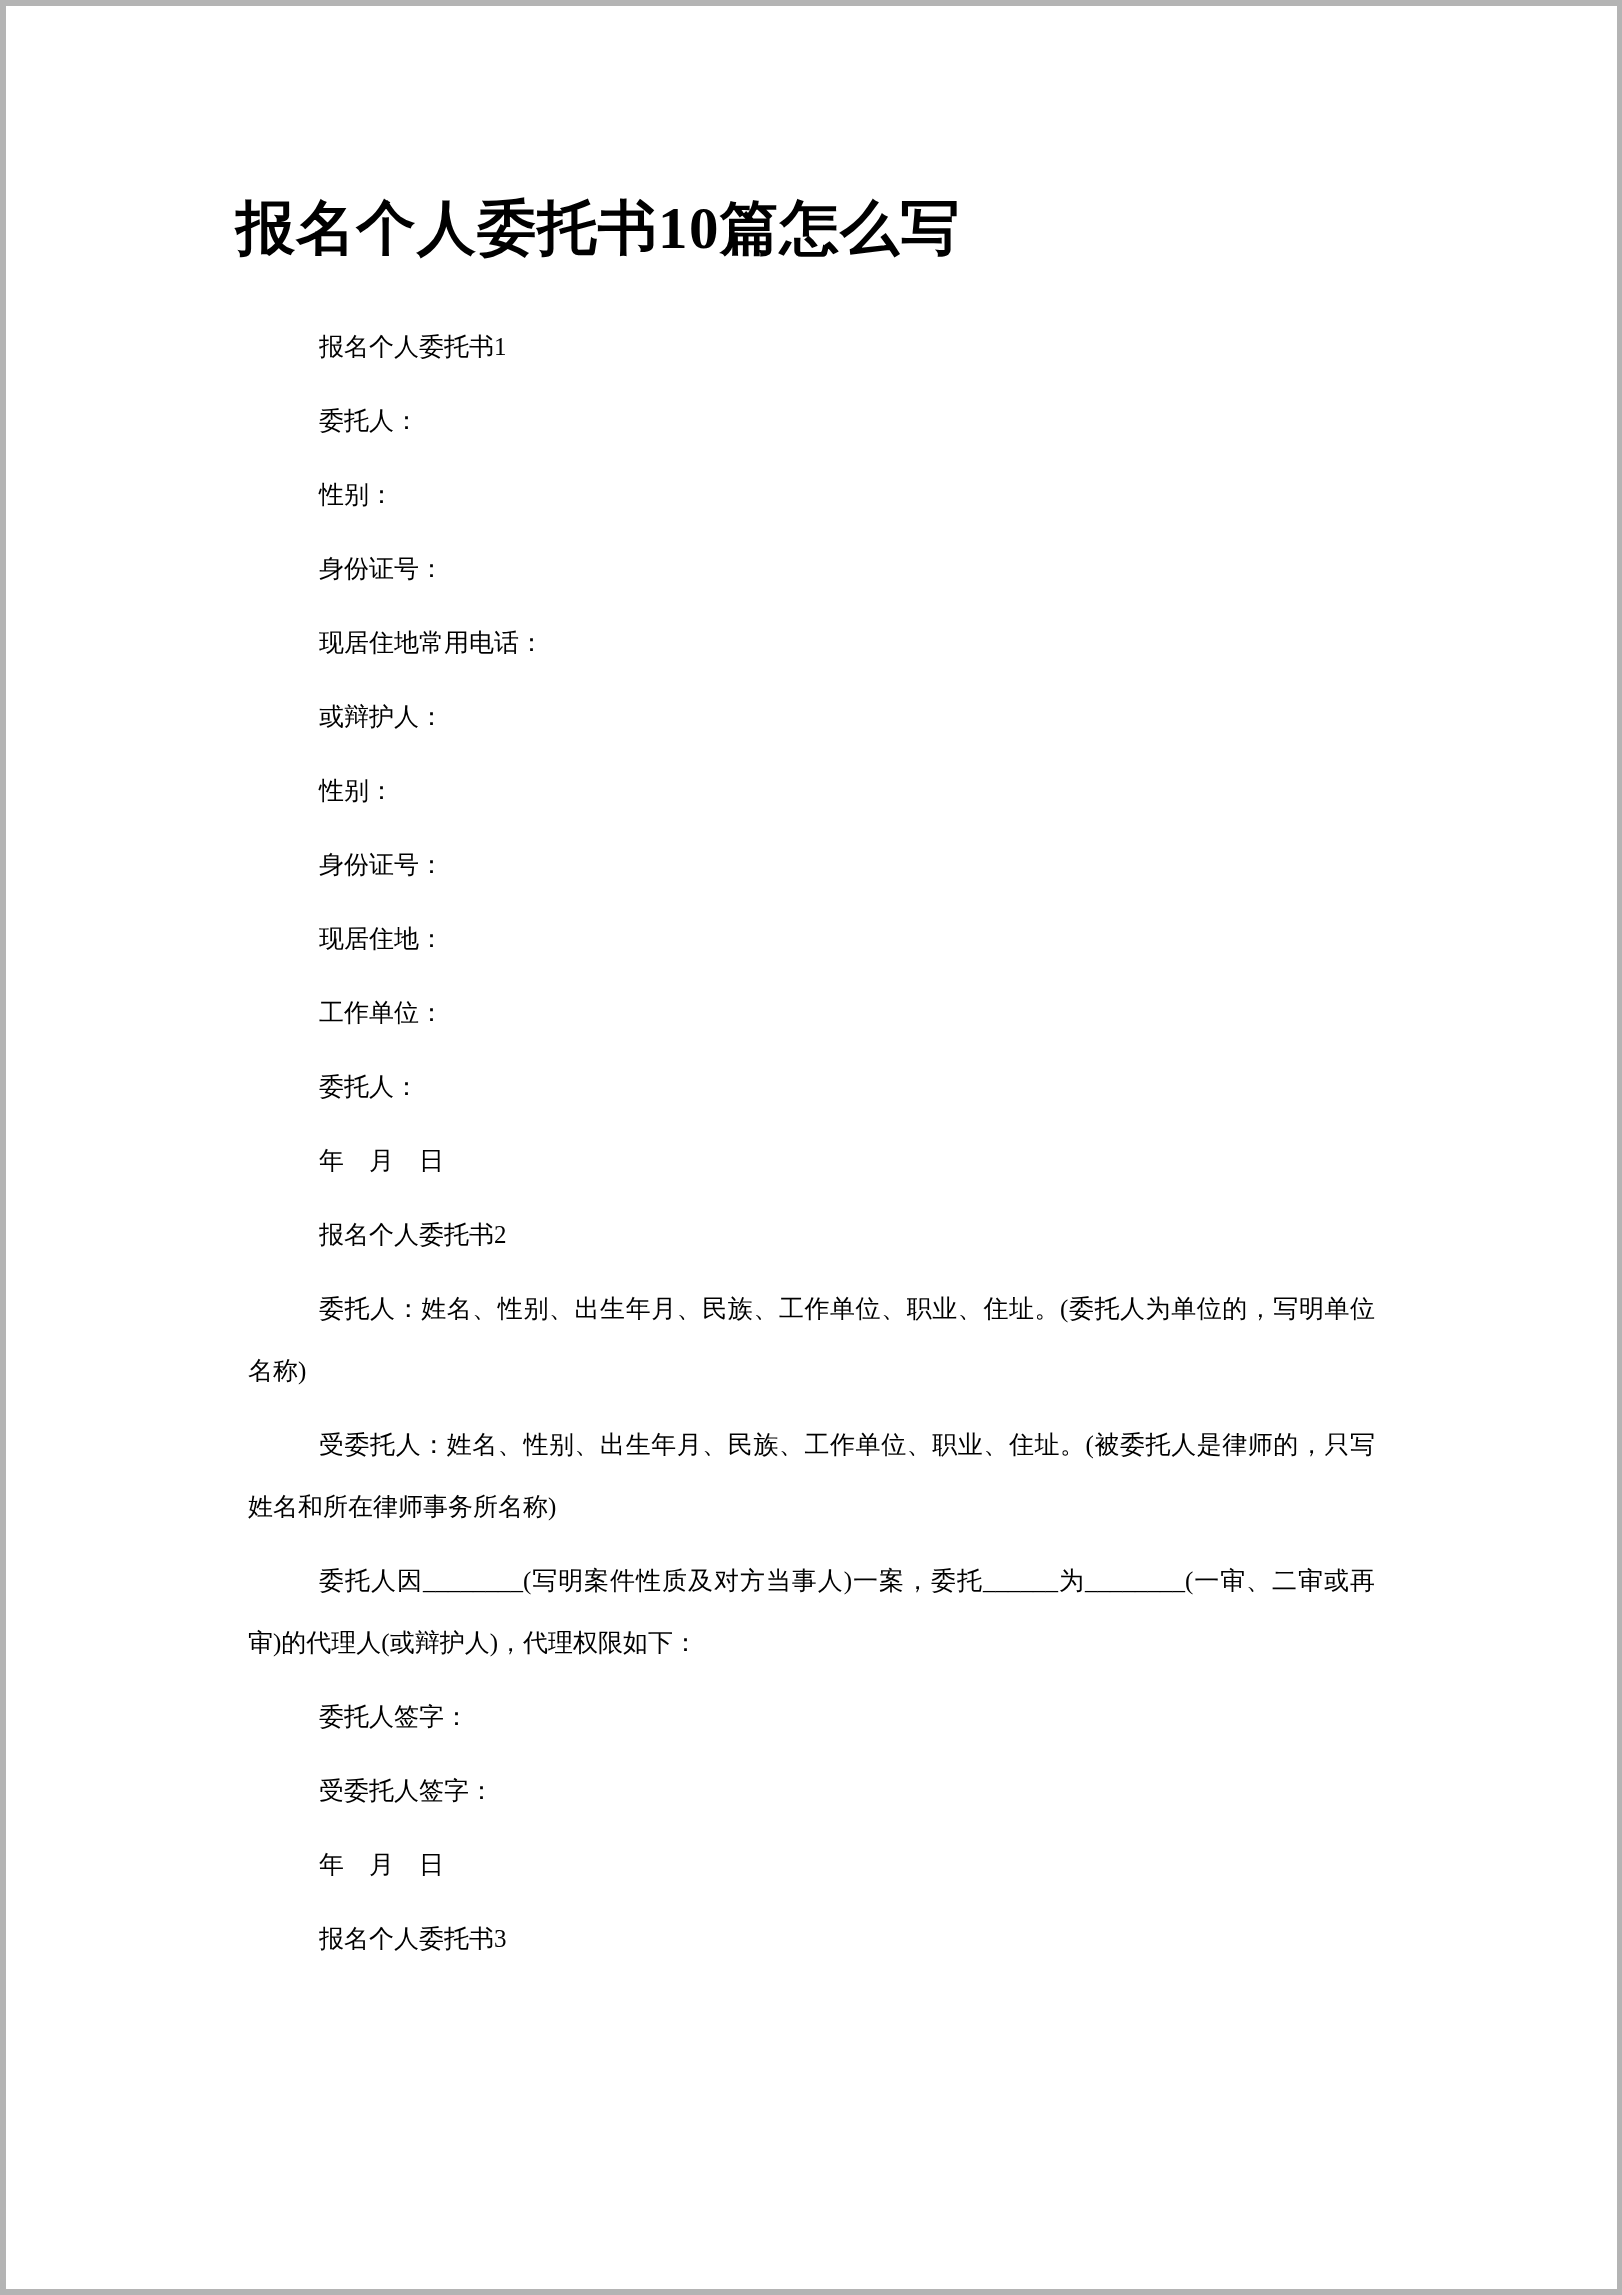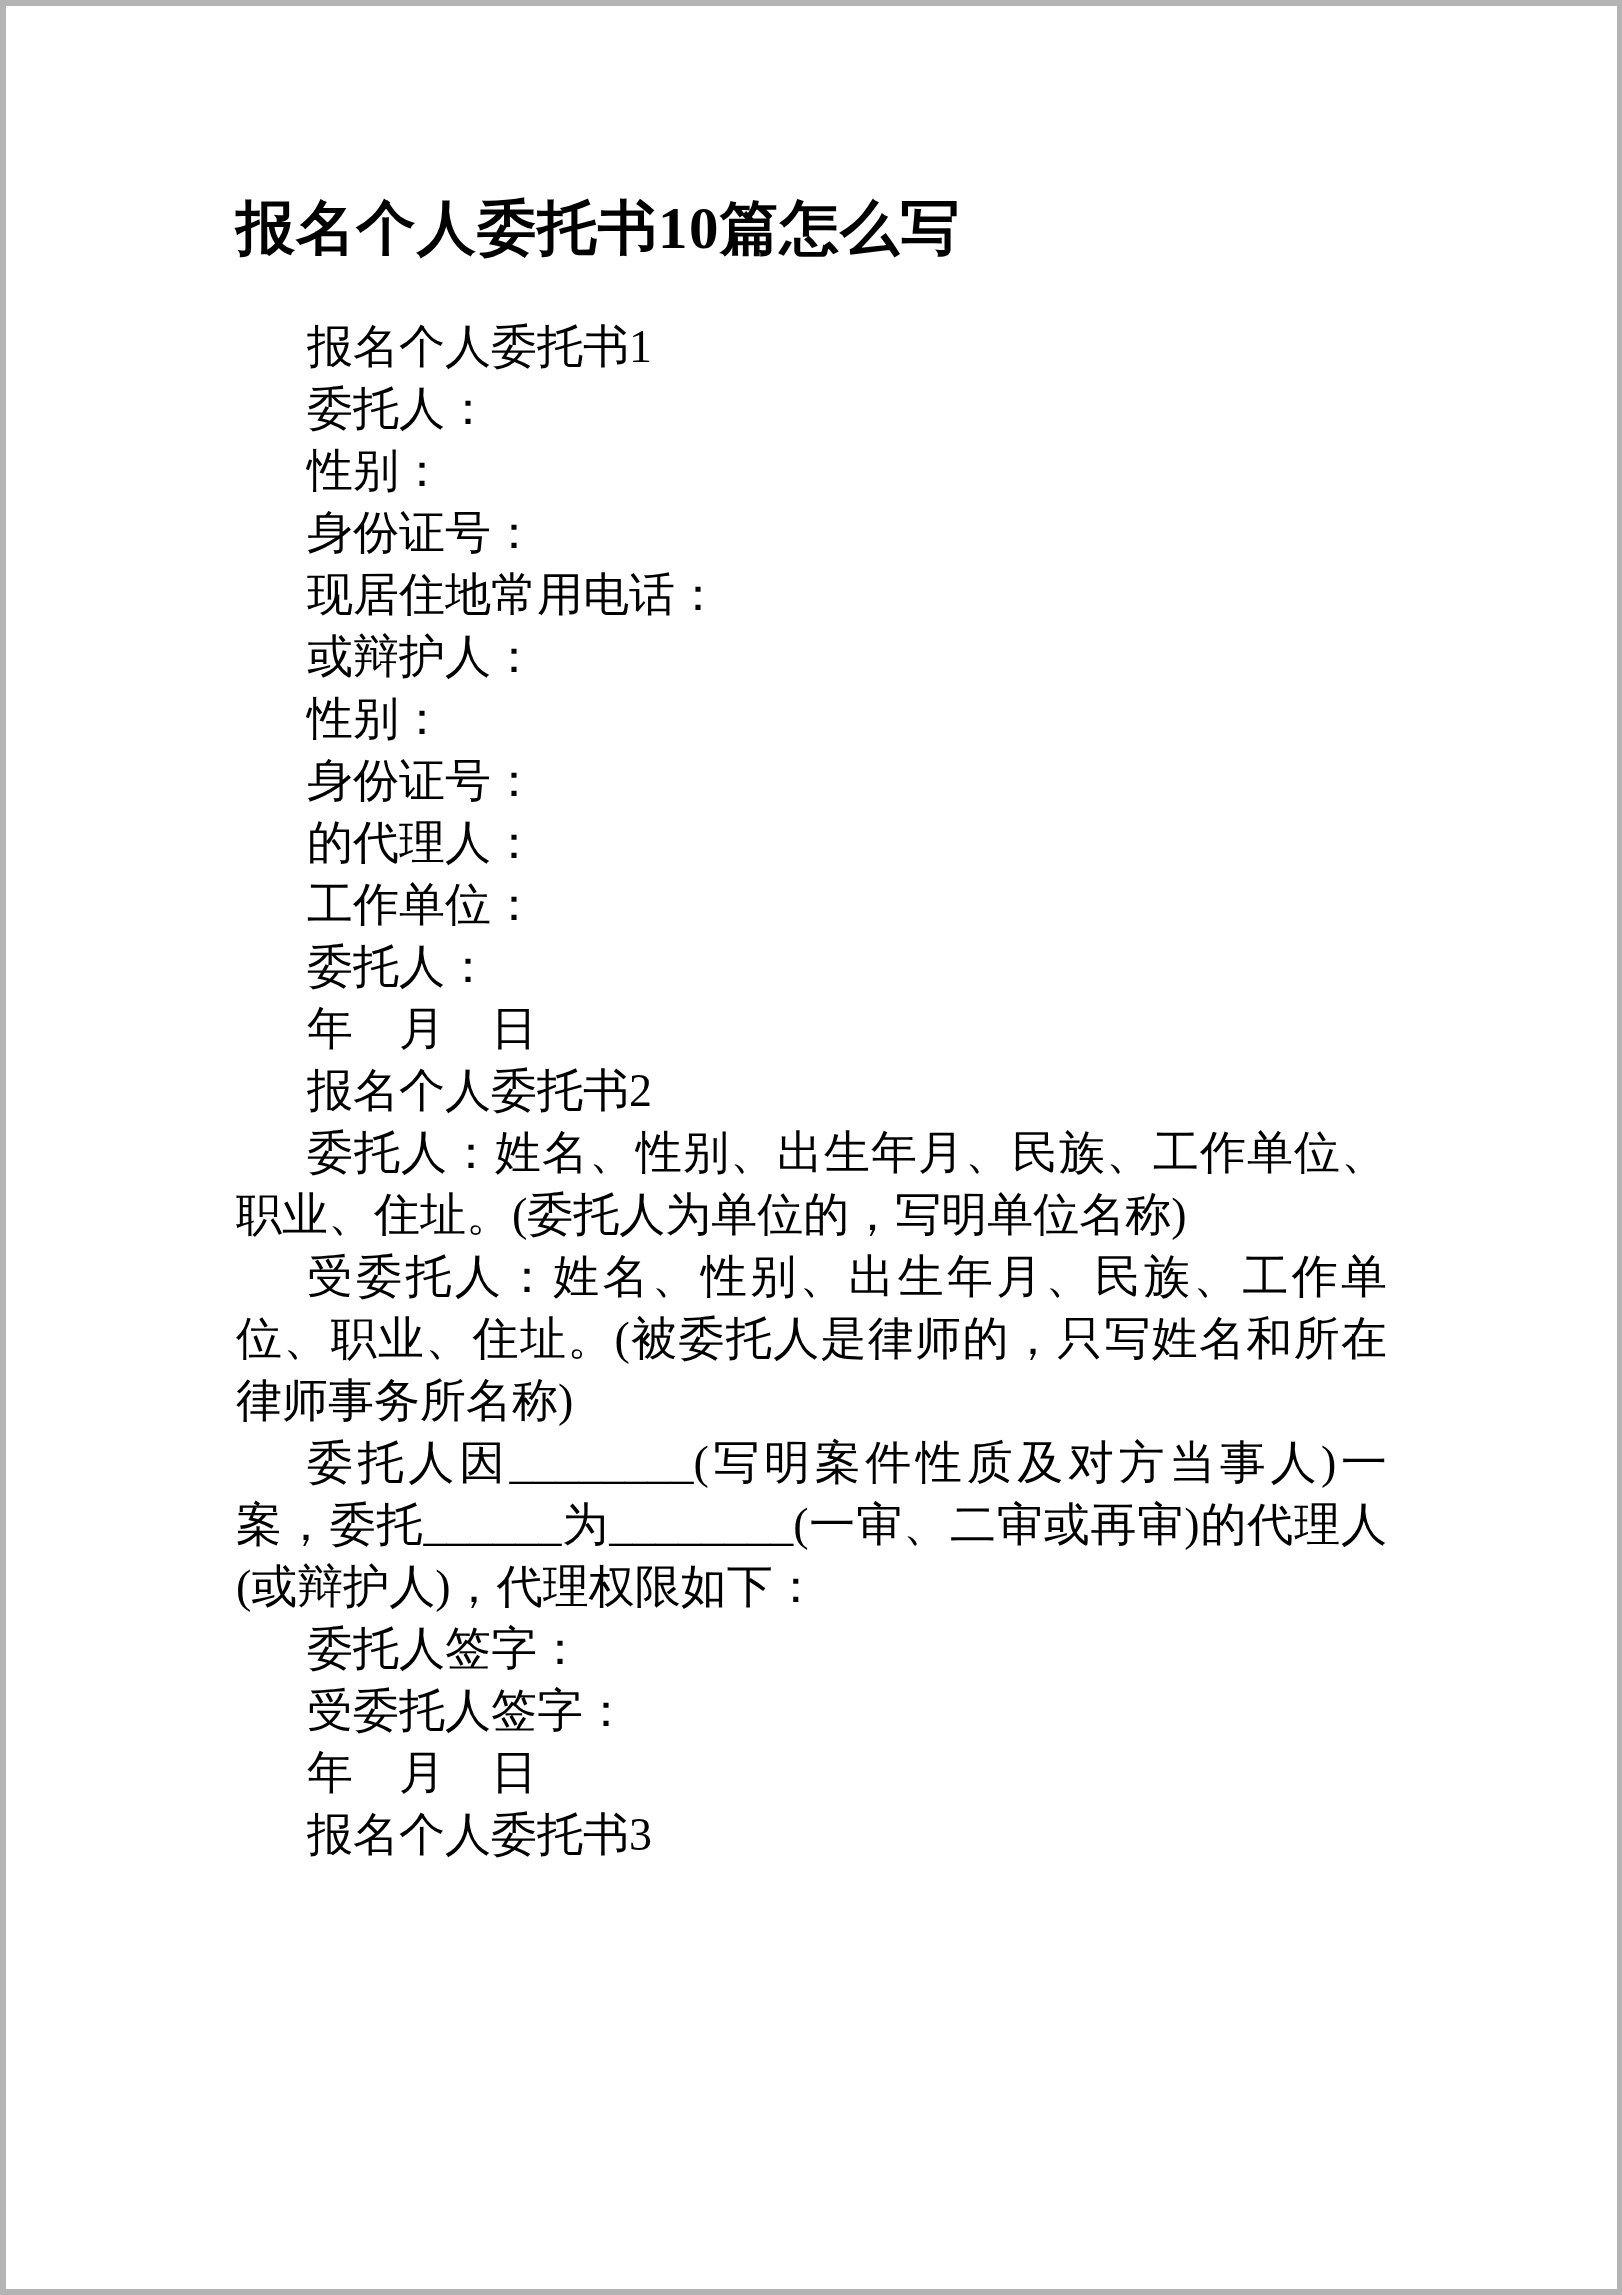--- a/index.html
+++ b/index.html
@@ -26,23 +26,23 @@
     padding: 183px 230px 0 230px;
   }
   .doc-title {
     font-size: 59px;
     font-weight: bold;
     text-align: left;
     margin: 0 0 47px 0;
     letter-spacing: 1.3px;
   }
   .para {
-    font-size: 46px;
+    font-size: 25px;
     line-height: 62px;
-    margin: 0;
+    margin: 12px;
     text-indent: 71px;
     text-align: justify;
     white-space: pre-wrap;
     word-break: break-all;
   }
 </style>
 </head>
 <body>
 
 <div class="page">
@@ -50,21 +50,21 @@
     <h1 class="doc-title">报名个人委托书10篇怎么写</h1>
 
     <p class="para">报名个人委托书1</p>
     <p class="para">委托人：</p>
     <p class="para">性别：</p>
     <p class="para">身份证号：</p>
     <p class="para">现居住地常用电话：</p>
     <p class="para">或辩护人：</p>
     <p class="para">性别：</p>
     <p class="para">身份证号：</p>
-    <p class="para">的代理人：</p>
+    <p class="para">现居住地：</p>
     <p class="para">工作单位：</p>
     <p class="para">委托人：</p>
     <p class="para">年　月　日</p>
     <p class="para">报名个人委托书2</p>
     <p class="para">委托人：姓名、性别、出生年月、民族、工作单位、职业、住址。(委托人为单位的，写明单位名称)</p>
     <p class="para">受委托人：姓名、性别、出生年月、民族、工作单位、职业、住址。(被委托人是律师的，只写姓名和所在律师事务所名称)</p>
     <p class="para">委托人因________(写明案件性质及对方当事人)一案，委托______为________(一审、二审或再审)的代理人(或辩护人)，代理权限如下：</p>
     <p class="para">委托人签字：</p>
     <p class="para">受委托人签字：</p>
     <p class="para">年　月　日</p>

